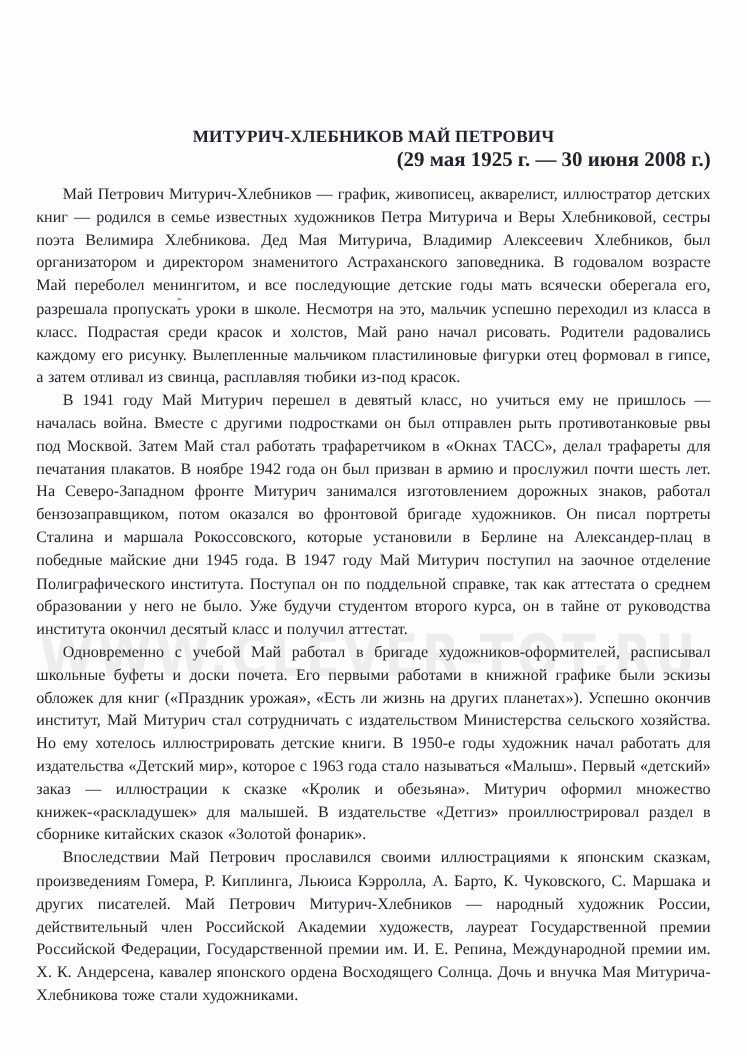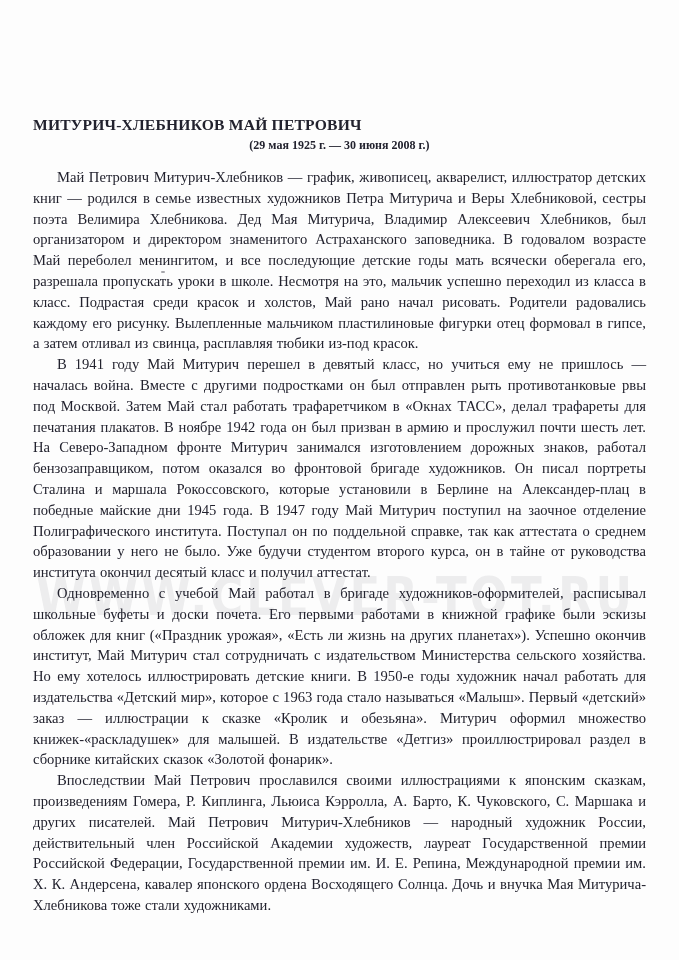--- a/index.html
+++ b/index.html
@@ -32,30 +32,30 @@
     letter-spacing: 3px;
     white-space: nowrap;
     color: rgba(70, 70, 80, 0.085);
     transform: scaleY(1.18);
     transform-origin: top left;
     user-select: none;
     pointer-events: none;
   }
   .doc-title {
     margin: 114px 33px 0;
-    text-align: left;
+    text-align: center;
     font-size: 15.6px;
     line-height: 21px;
     font-weight: bold;
     letter-spacing: 0.2px;
   }
   .doc-subtitle {
     margin: 0 33px;
-    text-align: center;
-    font-size: 12px;
+    text-align: right;
+    font-size: 19px;
     line-height: 21px;
     font-weight: bold;
   }
   .doc-body {
     margin: 11px 33px 0;
   }
   .doc-body p {
     margin: 0;
     font-size: 14.6px;
     line-height: 20.8px;

